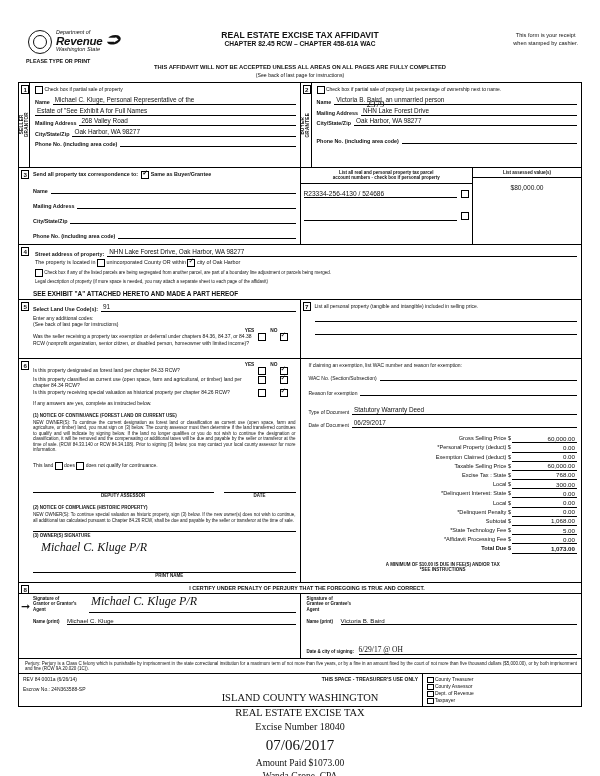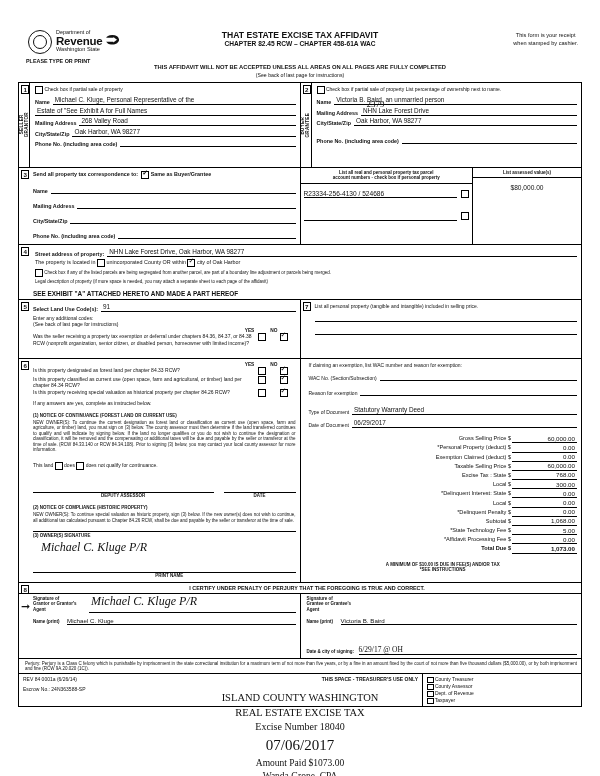--- a/index.html
+++ b/index.html
@@ -1,21 +1,21 @@
 <!DOCTYPE html>
 <html><head>
 <meta charset="utf-8">
 <style>
   html,body{margin:0;padding:0;background:#ffffff;}
   body{width:600px;height:776px;font-family:"Liberation Sans",sans-serif;color:#111;-webkit-font-smoothing:none;}
   .page{position:relative;width:600px;height:776px;overflow:hidden;}
   .doc{position:absolute;left:18px;top:26px;width:564px;}
   
   .hdr{position:relative;height:46px;}
-  .logo{position:absolute;left:10px;top:4px;display:flex;align-items:flex-start;}
+  .logo{position:absolute;left:10px;top:4px;display:flex;align-items:flex-start;font-style:italic;}
   .logo .seal{width:22px;height:22px;border-radius:50%;background:#fff;border:1.6px solid #111;margin-right:4px;position:relative;}
   .logo .seal:after{content:"";position:absolute;left:4px;top:4px;right:4px;bottom:4px;border-radius:50%;border:1px solid #111;}
   .logo .txt{line-height:1.02;}
   .logo .l1{font-size:5.4px;}
   .logo .l2{font-size:11.5px;font-weight:bold;letter-spacing:-.2px;}
   .logo .l3{font-size:5.6px;}
   .logo .swoosh{font-size:15px;margin-left:3px;font-weight:bold;color:#111;transform:scaleX(1.4);}
   .title{position:absolute;left:0;right:0;top:4px;text-align:center;}
   .title .t1{font-size:8.6px;font-weight:bold;}
   .title .t2{font-size:6.6px;font-weight:bold;}
@@ -76,21 +76,21 @@
       <div class="logo">
         <div class="seal"></div>
         <div class="txt">
           <div class="l1">Department of</div>
           <div class="l2">Revenue</div>
           <div class="l3">Washington State</div>
         </div>
         <div class="swoosh">➲</div>
       </div>
       <div class="title">
-        <div class="t1">THAT ESTATE EXCISE TAX AFFIDAVIT</div>
+        <div class="t1">REAL ESTATE EXCISE TAX AFFIDAVIT</div>
         <div class="t2">CHAPTER 82.45 RCW – CHAPTER 458-61A WAC</div>
       </div>
       <div class="receipt">This form is your receipt<br>when stamped by cashier.</div>
       <div class="typeprint">PLEASE TYPE OR PRINT</div>
       <div class="notacc">THIS AFFIDAVIT WILL NOT BE ACCEPTED UNLESS ALL AREAS ON ALL PAGES ARE FULLY COMPLETED</div>
       <div class="seeback">(See back of last page for instructions)</div>
     </div>
 
     <div class="frame" style="margin-top:10px;">
 

